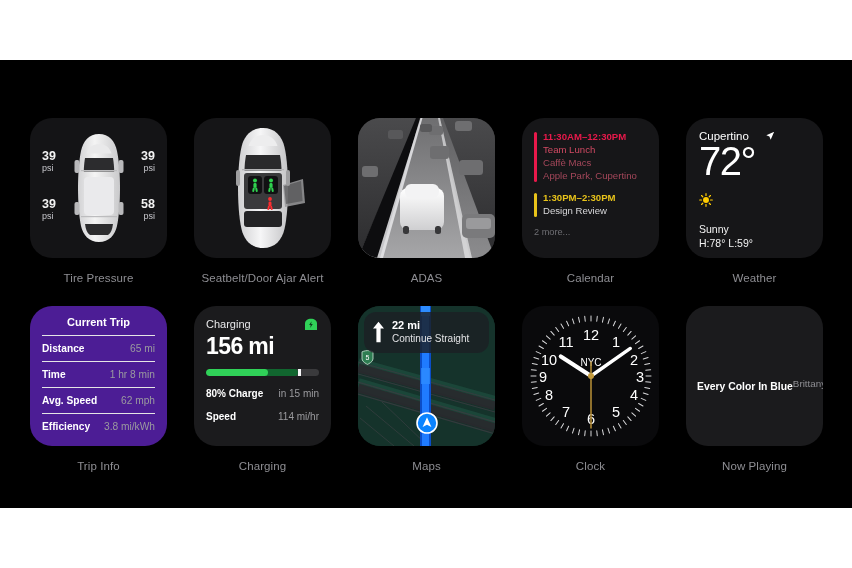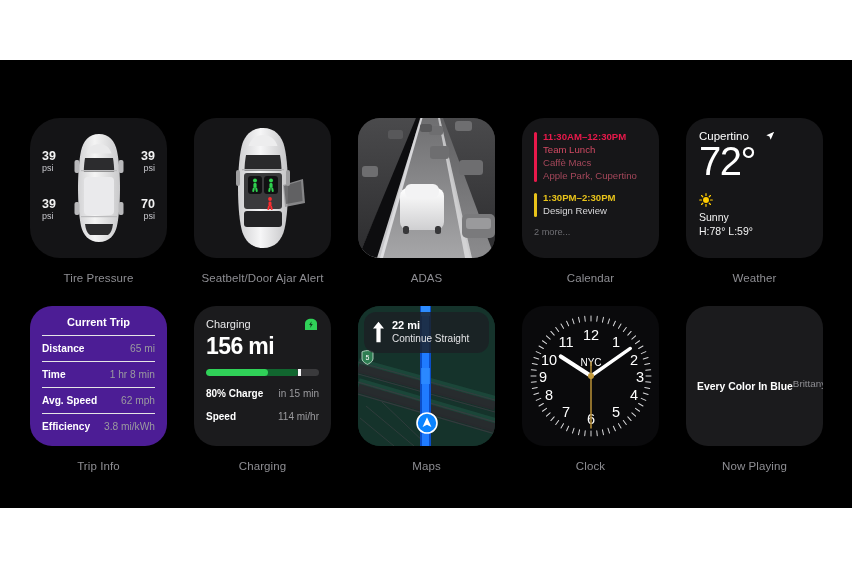--- a/index.html
+++ b/index.html
@@ -38,21 +38,21 @@
   .caption {
     margin-top: 14px;
     font-size: 11.5px;
     color: #8e8e93;
     letter-spacing: 0.1px;
     text-align: center;
     white-space: nowrap;
   }
 
   
-  .tire-card { background:#141416;border-radius:30px; }
+  .tire-card { background:#141416; }
   .tire-val { position:absolute; color:#f2f2f2; font-size:12.5px; font-weight:600; line-height:1.05; }
   .tire-unit { display:block; font-size:9px; font-weight:400; color:#c7c7cc; margin-top:1px; }
   .tp-fl { left: 12px; top: 32px; }
   .tp-fr { right: 12px; top: 32px; text-align:right; }
   .tp-rl { left: 12px; top: 80px; }
   .tp-rr { right: 12px; top: 80px; text-align:right; }
   .car-top {
     position:absolute; left:50%; top:50%; transform:translate(-50%,-50%);
     width:58px; height:112px;
   }
@@ -74,21 +74,21 @@
   .cal-sub { font-size:9.6px; line-height:1.35; }
   .cal-more { font-size:9.2px; color:#6e6e73; margin-top:2px; }
 
   
   .wx-card { padding: 12px 12px 0 13px; background:#161618; }
   .wx-top { display:flex; align-items:center; gap:16px; }
   .wx-city { font-size:11.5px; color:#fff; font-weight:500; }
   .wx-arrow { width:10px; height:10px; display:block; }
   .wx-temp { font-size:40px; color:#fff; font-weight:300; letter-spacing:-1.5px; line-height:1.08; margin-top:-2px; }
   .wx-sun { margin-top: 10px; width:14px; height:14px; display:block; }
-  .wx-cond { font-size:10.5px; color:#f2f2f2; margin-top:4px; }
+  .wx-cond { font-size:10.5px; color:#f2f2f2; margin-top:16px; }
   .wx-hl { font-size:10.5px; color:#f2f2f2; margin-top:2px; }
 
   
   .trip-card { padding: 10px 12px; background:#4c1d95; display:flex; flex-direction:column; }
   .trip-head { text-align:center; font-size:11px; color:#fff; font-weight:700; padding-bottom:7px; }
   .trip-row {
     display:flex; justify-content:space-between; align-items:center;
     font-size:10.2px; padding: 7px 0;
     border-top: 1px solid #e5e5e5;
   }
@@ -179,21 +179,21 @@
           </div>
           <div class="tire-val tp-fr">
             <span>39</span>
             <span class="tire-unit">psi</span>
           </div>
           <div class="tire-val tp-rl">
             <span>39</span>
             <span class="tire-unit">psi</span>
           </div>
           <div class="tire-val tp-rr">
-            <span>70</span>
+            <span>58</span>
             <span class="tire-unit">psi</span>
           </div>
         </div>
         <div class="caption">Tire Pressure</div>
       </div>
 
       <div class="cell">
         <div class="card belt-card">
           <svg class="belt-svg" viewBox="0 0 96 126">
             <defs>

